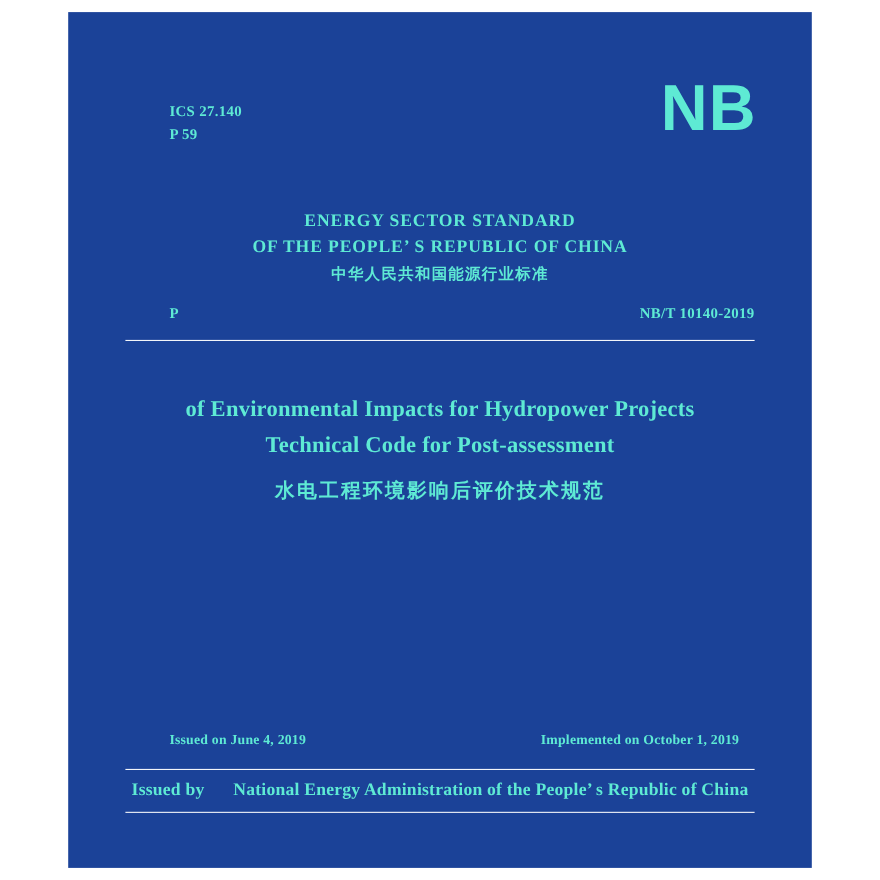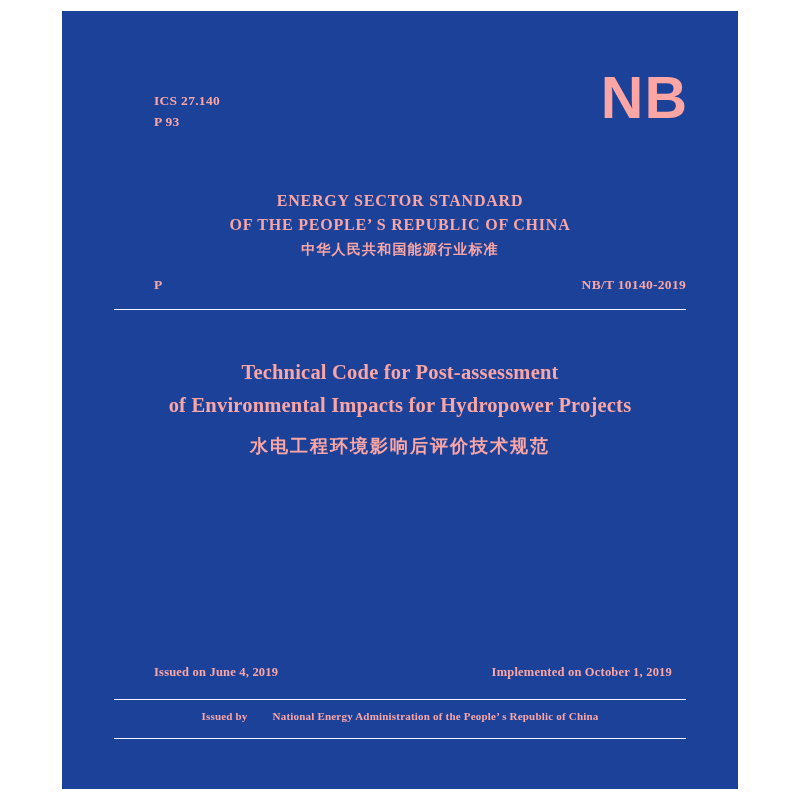--- a/index.html
+++ b/index.html
@@ -18,21 +18,21 @@
     height: 800px;
     background: #ffffff;
   }
   .cover {
     position: absolute;
     left: 62px;
     top: 11px;
     width: 676px;
     height: 778px;
     background: #1b4298;
-    color: #fca5a5;
+    color: #5eead4;
     box-sizing: border-box;
   }
   
   .top-block {
     position: relative;
     height: 298px;
   }
   .ics-lines {
     position: absolute;
     left: 92px;
@@ -131,57 +131,57 @@
     font-weight: bold;
     letter-spacing: 0.2px;
     gap: 16px;
   }
   .issued-by-row {
     position: absolute;
     left: 0;
     right: 0;
     top: 699px;
     text-align: center;
-    font-size: 11px;
+    font-size: 16px;
     font-weight: bold;
     letter-spacing: 0.2px;
   }
   .issued-by-row .lbl { margin-right: 22px; }
 </style>
 </head>
 <body>
 
 <div class="page">
   <div class="cover">
 
     <div class="top-block">
       <div class="ics-lines">
         <div>ICS  27.140</div>
-        <div>P 93</div>
+        <div>P 59</div>
       </div>
 
       <div class="nb-logo">NB</div>
 
       <div class="std-title">
         <div class="en1">ENERGY SECTOR STANDARD</div>
         <div class="en2">OF THE PEOPLE’ S REPUBLIC OF CHINA</div>
         <div class="cn">中华人民共和国能源行业标准</div>
       </div>
 
       <div class="code-row">
         <span>P</span>
         <span>NB/T 10140-2019</span>
       </div>
     </div>
 
     <div class="rule r1"></div>
 
     <div class="mid-block">
+      <div class="t-en">of Environmental Impacts for Hydropower Projects</div>
       <div class="t-en">Technical Code for Post-assessment</div>
-      <div class="t-en">of Environmental Impacts for Hydropower Projects</div>
       <div class="t-cn">水电工程环境影响后评价技术规范</div>
     </div>
 
     <div class="dates-row">
       <span>Issued on June 4, 2019</span>
       <span>Implemented on October 1, 2019</span>
     </div>
 
     <div class="rule r2"></div>
 

